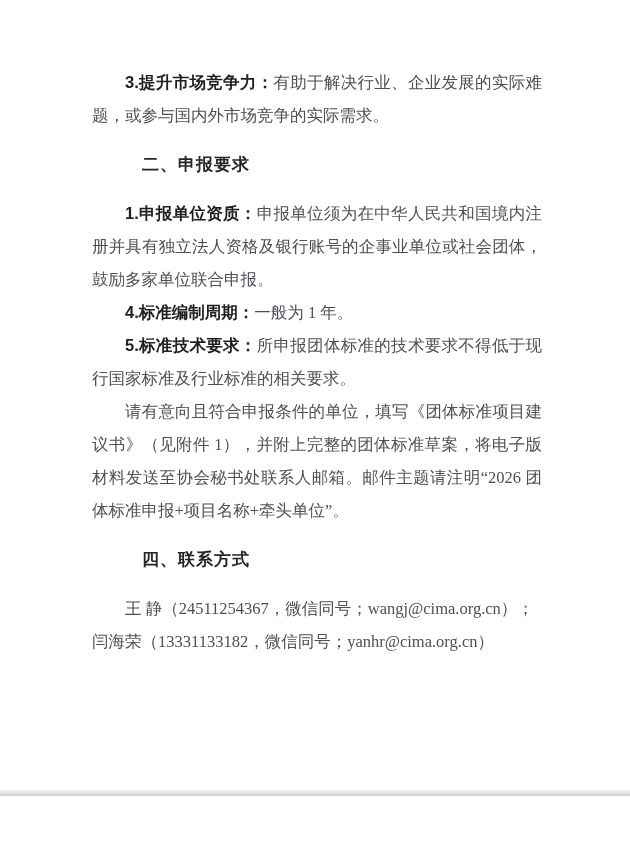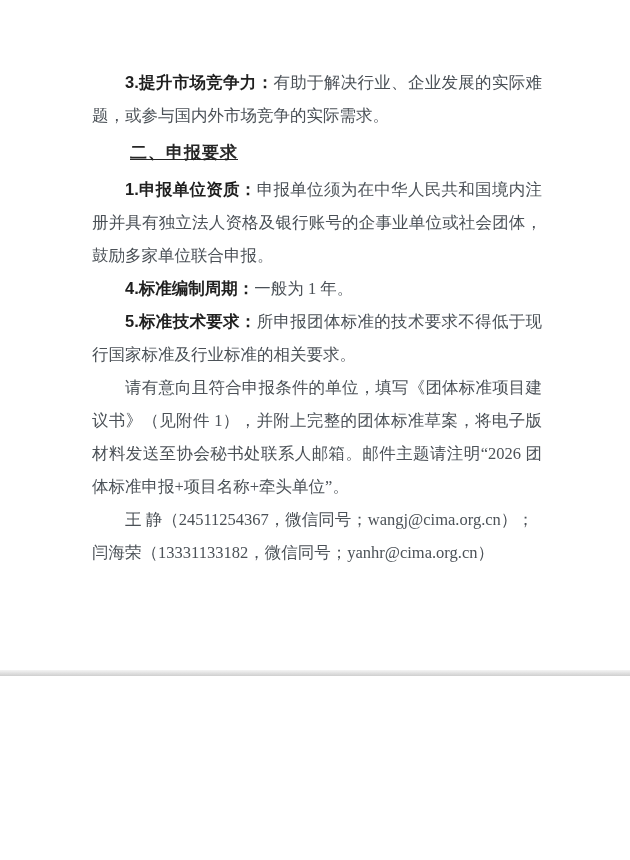--- a/index.html
+++ b/index.html
@@ -3,21 +3,21 @@
 <meta charset="utf-8">
 <style>
   html, body {
     margin: 0;
     padding: 0;
     background: #ffffff;
   }
   .screen {
     position: relative;
     width: 630px;
-    height: 676px;
+    height: 796px;
     background: #ffffff;
     overflow: hidden;
     font-family: "Liberation Serif", "DejaVu Serif", serif;
   }
   .doc-body {
     position: absolute;
     top: 66px;
     left: 92px;
     width: 450px;
     color: #4b5157;
@@ -26,28 +26,27 @@
     text-align: justify;
   }
   .para {
     margin: 0;
     text-indent: 2em;
   }
   .para.noindent {
     text-indent: 0;
   }
   .heading {
-    margin: 4px;
+    margin: 16px;
     text-indent: 2em;
     font-family: "Liberation Sans", "DejaVu Sans", sans-serif;
     font-weight: bold;
     font-size: 17px;
     color: #262626;
     letter-spacing: 1px;
-    text-decoration: underline;
   }
   .run-in {
     font-family: "Liberation Sans", "DejaVu Sans", sans-serif;
     font-weight: bold;
     color: #1f1f1f;
   }
   .page-number {
     position: absolute;
     top: 803px;
     left: 0;
@@ -71,18 +70,19 @@
 <body>
 
 <div class="screen">
   <div class="doc-body">
       <p class="para"><strong class="run-in">3.提升市场竞争力：</strong>有助于解决行业、企业发展的实际难题，或参与国内外市场竞争的实际需求。</p>
       <h3 class="heading">二、申报要求</h3>
       <p class="para"><strong class="run-in">1.申报单位资质：</strong>申报单位须为在中华人民共和国境内注册并具有独立法人资格及银行账号的企事业单位或社会团体，鼓励多家单位联合申报。</p>
       <p class="para"><strong class="run-in">4.标准编制周期：</strong>一般为 1 年。</p>
       <p class="para"><strong class="run-in">5.标准技术要求：</strong>所申报团体标准的技术要求不得低于现行国家标准及行业标准的相关要求。</p>
       <p class="para">请有意向且符合申报条件的单位，填写《团体标准项目建议书》（见附件 1），并附上完整的团体标准草案，将电子版材料发送至协会秘书处联系人邮箱。邮件主题请注明“2026 团体标准申报+项目名称+牵头单位”。</p>
+      <h3 class="heading">四、联系方式</h3>
       <p class="para">王 静（24511254367，微信同号；wangj@cima.org.cn）；</p>
       <p class="para noindent">闫海荣（13331133182，微信同号；yanhr@cima.org.cn）</p>
     </div>
   <div class="page-number">2</div>
   <div class="page-bottom-edge"></div>
 </div>
 
 </body></html>

